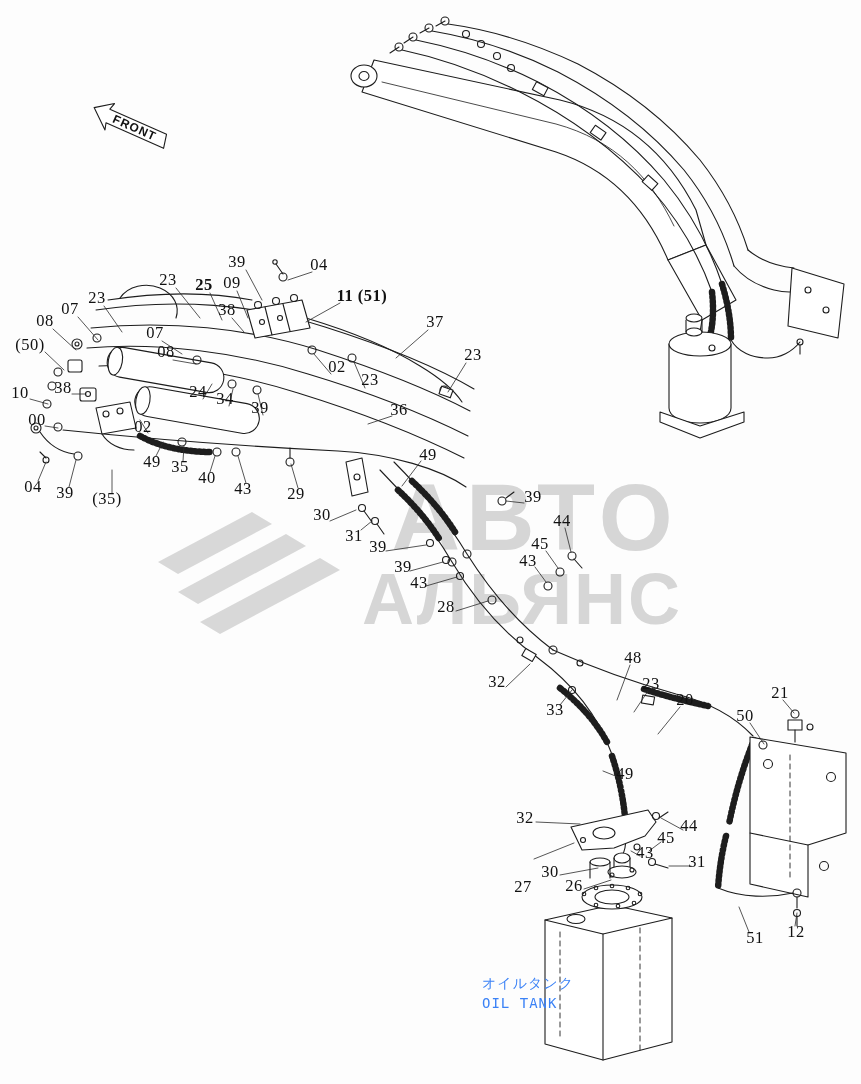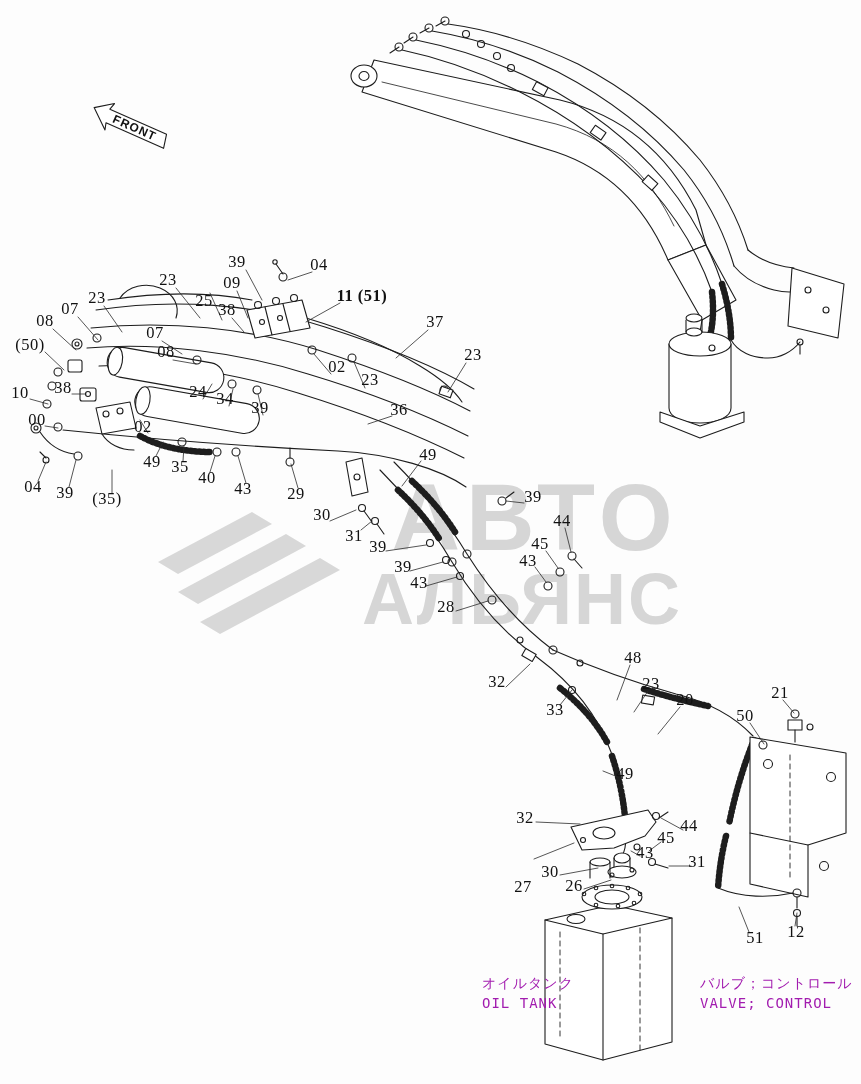--- a/index.html
+++ b/index.html
@@ -17,21 +17,21 @@
   .front-text { font:bold 12px "Liberation Sans", sans-serif; fill:#111; stroke:none; letter-spacing:1px; }
   .wm-text { font-family:"Liberation Sans", sans-serif; font-weight:700; stroke:none; opacity:.75; }
   .wm-shape { opacity:.7; }
   .callout-layer { position:absolute; left:0; top:0; width:100%; height:100%; }
   .callout {
     position:absolute; transform:translate(-50%,-50%);
     font-size:16.5px; color:#111; white-space:nowrap; letter-spacing:.5px;
   }
   .caption-block {
     position:absolute; font-family:"DejaVu Sans Mono", monospace;
-    font-size:14px; color:#a21caf; line-height:1.4; letter-spacing:1px; white-space:nowrap;
+    font-size:14px; color:#3b82f6; line-height:1.4; letter-spacing:1px; white-space:nowrap;
   }
 </style>
 </head>
 <body>
 
 <div class="stage">
 
 <svg viewBox="0 0 861 1084" width="861" height="1084">
 
   <g class="wm-shape">
@@ -262,21 +262,21 @@
     <g class="leader">
       <path d="M246,270 L262,300 M312,272 L288,280 M176,288 L200,318 M210,293 L222,320 M237,291 L248,318 M104,306 L122,332 M78,317 L98,340 M232,318 L244,332 M340,303 L306,322 M53,329 L76,350 M162,341 L182,354 M428,330 L396,358 M45,352 L64,370 M173,360 L196,364 M331,374 L314,354 M466,363 L448,392 M365,388 L354,362 M72,394 L86,394 M30,399 L48,404 M203,399 L212,384 M229,406 L233,389 M263,415 L258,394 M392,416 L368,424 M45,426 L58,428 M148,433 L140,420 M156,456 L163,442 M183,461 L184,446 M210,472 L215,456 M246,483 L238,456 M298,488 L291,464 M38,481 L46,462 M69,487 L76,460 M112,493 L112,470 M421,461 L402,486 M330,521 L356,510 M361,530 L372,521 M524,503 L506,501 M565,528 L571,552 M386,551 L426,545 M546,551 L558,568 M410,571 L443,562 M535,567 L546,582 M426,586 L457,577 M456,611 L488,601 M506,687 L530,664 M630,665 L617,700 M648,691 L634,712 M680,707 L658,734 M560,705 L572,690 M750,723 L764,744 M783,700 L794,713 M618,777 L603,771 M536,822 L580,824 M683,830 L661,818 M661,842 L649,851 M534,859 L574,843 M640,856 L631,851 M560,875 L598,868 M691,866 L669,866 M584,889 L611,880 M749,932 L739,907 M795,926 L797,913"></path>
     </g>
   </g>
 </svg>
 
 <div class="callout-layer">
       <div class="callout" style="left: 237px; top: 262px;">39</div>
       <div class="callout" style="left: 319px; top: 265px;">04</div>
       <div class="callout" style="left: 168px; top: 280px;">23</div>
-      <div class="callout" style="left: 204px; top: 301px;">25</div>
+      <div class="callout" style="left: 204px; top: 285px; font-weight: bold;">25</div>
       <div class="callout" style="left: 232px; top: 283px;">09</div>
       <div class="callout" style="left: 97px; top: 298px;">23</div>
       <div class="callout" style="left: 70px; top: 309px;">07</div>
       <div class="callout" style="left: 227px; top: 310px;">38</div>
       <div class="callout" style="left: 362px; top: 296px; font-weight: bold;">11 (51)</div>
       <div class="callout" style="left: 45px; top: 321px;">08</div>
       <div class="callout" style="left: 155px; top: 333px;">07</div>
       <div class="callout" style="left: 435px; top: 322px;">37</div>
       <div class="callout" style="left: 30px; top: 345px;">(50)</div>
       <div class="callout" style="left: 166px; top: 352px;">08</div>
@@ -327,18 +327,14 @@
       <div class="callout" style="left: 697px; top: 862px;">31</div>
       <div class="callout" style="left: 574px; top: 886px;">26</div>
       <div class="callout" style="left: 755px; top: 938px;">51</div>
       <div class="callout" style="left: 796px; top: 932px;">12</div>
     </div>
 
 <div class="caption-block" style="left:482px; top:974px;">
   <div>オイルタンク</div>
   <div>OIL TANK</div>
 </div>
-<div class="caption-block" style="left:700px; top:974px;">
-  <div>バルブ；コントロール</div>
-  <div>VALVE; CONTROL</div>
+
 </div>
 
-</div>
-
 </body></html>

